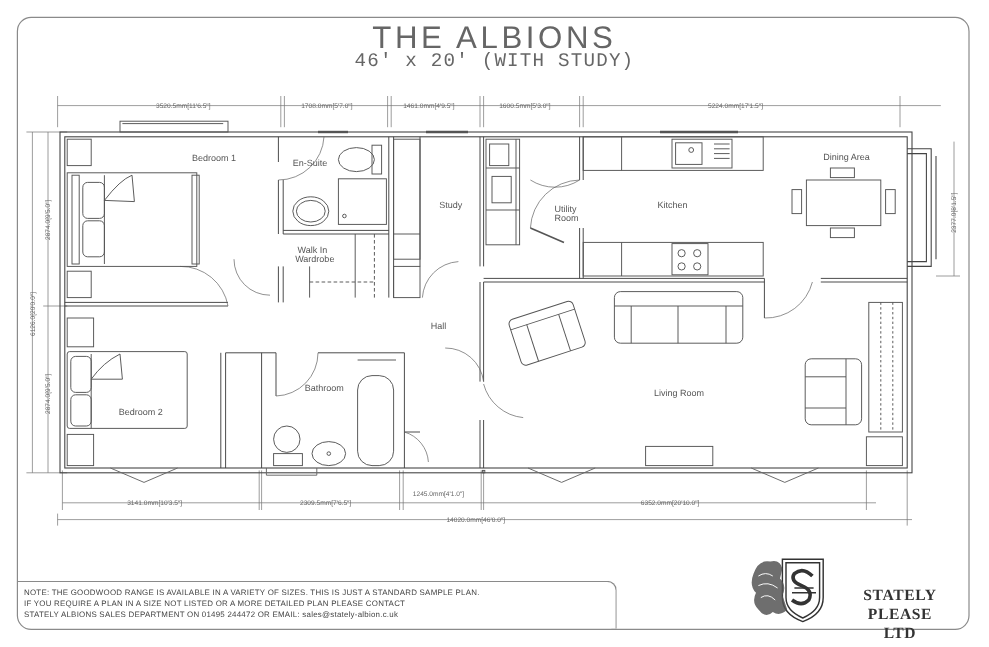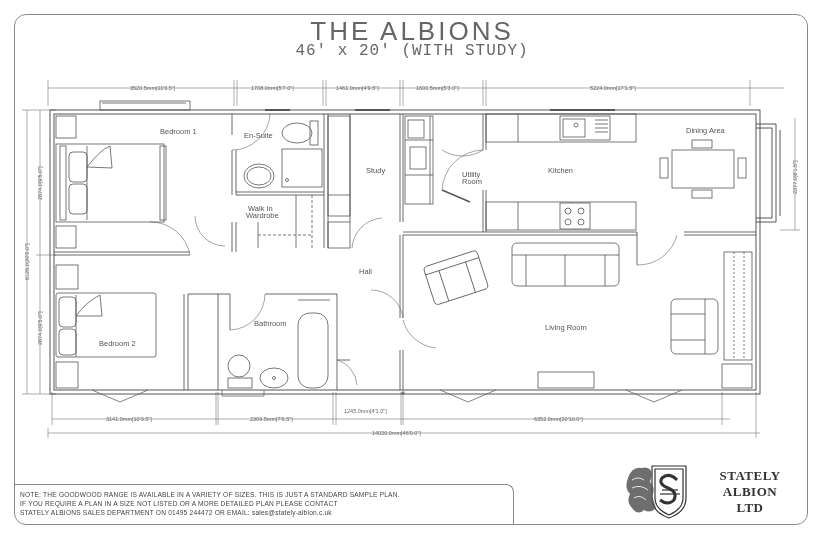--- a/index.html
+++ b/index.html
@@ -7,21 +7,21 @@
   .frame{position:absolute;left:14px;top:14px;width:794px;height:511px;border:1px solid #8a8a8a;border-radius:12px;box-sizing:border-box;}
   .title{position:absolute;left:0;width:824px;text-align:center;font-weight:300;color:#666;letter-spacing:2px;}
   .t1{top:16px;font-size:26px;letter-spacing:3px;}
   .t2{top:42px;font-size:16px;letter-spacing:1px;font-family:Liberation Mono, monospace;}
   svg.plan{position:absolute;left:0;top:0;}
   .lbl{font-family:"Liberation Sans",sans-serif;font-size:7.5px;fill:#555;}
   .dim{font-family:"Liberation Sans",sans-serif;font-size:5.5px;fill:#666;}
   .note{position:absolute;left:14px;top:484px;width:500px;height:40px;border-top:1px solid #8a8a8a;border-right:1px solid #8a8a8a;border-top-right-radius:8px;box-sizing:border-box;padding:5px 0 0 6px;font-size:6.6px;line-height:9px;color:#444;letter-spacing:0.2px;}
   .note div{white-space:nowrap;}
   .logo{position:absolute;left:622px;top:458px;width:72px;height:64px;}
-  .company{position:absolute;left:700px;top:468px;width:100px;font-family:"Liberation Serif",serif;font-weight:bold;font-size:13px;line-height:16px;color:#333;text-align:center;letter-spacing:0.5px;}
+  .company{position:absolute;left:700px;top:488px;width:100px;font-family:"Liberation Serif",serif;font-weight:bold;font-size:13px;line-height:16px;color:#333;text-align:center;letter-spacing:0.5px;}
 </style>
 </head>
 <body>
 
 <div class="frame"></div>
 
 <div class="title t1">THE ALBIONS</div>
 <div class="title t2">46' x 20' (WITH STUDY)</div>
 
 <svg class="plan" width="824" height="539" viewBox="0 0 824 539">
@@ -325,15 +325,15 @@
   </g>
   <g fill="none" stroke="#fff" stroke-width="0.8">
     <path d="M10,22 Q16,18 22,22"></path>
       <path d="M10,30 Q18,26 26,32"></path>
       <path d="M12,40 Q18,36 24,42"></path>
   </g>
 </svg>
 
 <div class="company">
   <div>STATELY</div>
-  <div>ALBION</div>
+  <div>PLEASE</div>
   <div>LTD</div>
 </div>
 
 </body></html>

